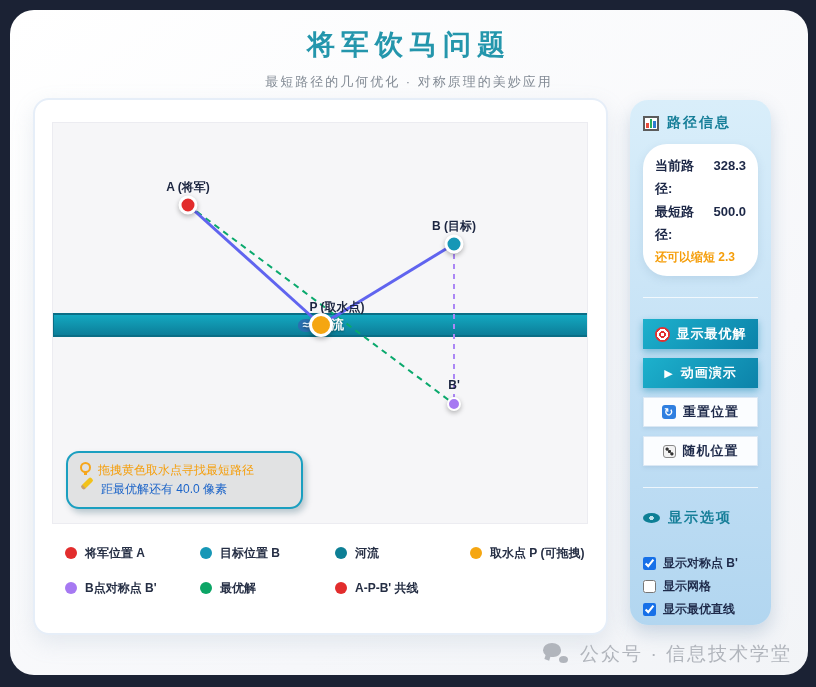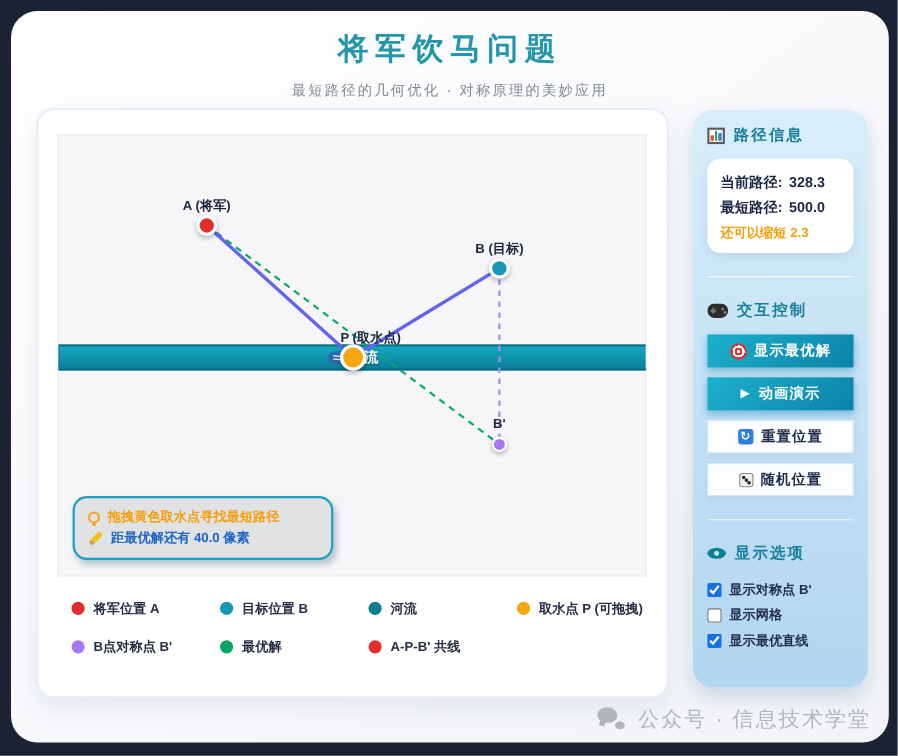--- a/index.html
+++ b/index.html
@@ -52,56 +52,56 @@
   .ic-wave{ display:inline-block; width:16px; height:13px; background:#2a6fb0;
     border-radius:45%; color:#eaf6ff; font-size:12px; line-height:12px; text-align:center; }
   .ic-wave::before{ content:"≈"; }
 
   .tip-box{
     position:absolute; left:13px; top:328px; width:237px; height:58px; z-index:7;
     background:#e1e2e3; border:2px solid #1a9fc0; border-radius:13px;
     box-shadow:3px 4px 6px rgba(0,60,80,.25);
     padding:9px 12px; display:flex; flex-direction:column; justify-content:space-between;
   }
-  .tip-line{ display:flex; align-items:center; gap:7px; font-size:12px; font-weight:bold; }
+  .tip-line{ display:flex; gap:7px; font-size:12px; font-weight:normal; }
   .tip-line.l1{ color:#f59e0b; }
   .tip-line.l2{ color:#1c64c8; }
   .ic-bulb{ position:relative; width:11px; height:11px; border:2px solid #f6a61c; border-radius:50%; flex:0 0 auto; }
   .ic-bulb::after{ content:""; position:absolute; left:2px; bottom:-4px; width:3px; height:3px; background:#f6a61c; }
   .ic-pencil{ width:14px; height:5px; background:linear-gradient(90deg,#c9a06a 0 3px,#f2c21a 3px); border-radius:2px; transform:rotate(-45deg); flex:0 0 auto; }
 
   
   .legend{
     position:absolute; left:30px; right:12px; top:446px;
     display:grid; grid-template-columns:135px 135px 135px 1fr; row-gap:20px;
   }
   .legend-item{ display:flex; align-items:flex-start; gap:8px; }
   .legend-dot{ width:12px; height:12px; border-radius:50%; margin-top:1px; flex:0 0 auto; }
   .legend-label{ font-size:12px; font-weight:bold; color:#252e44; line-height:15px; }
 
   
   .sidebar{
-    position:absolute; left:620px; top:90px; width:159px; height:525px;
+    position:absolute; left:620px; top:90px; width:141px; height:525px;
     background:linear-gradient(180deg,#d9eefa 0%,#c3e0f5 55%,#b2d6f0 100%);
     border-radius:18px; box-shadow:0 8px 18px rgba(80,120,160,.25);
     padding:14px 13px;
   }
   .sec-header{ display:flex; align-items:center; gap:8px; color:#177f99;
     font-size:14px; font-weight:bold; letter-spacing:2px; }
   .ic-chart{ width:16px; height:15px; border:2px solid #5c5c5c; background:#fff;
     display:flex; align-items:flex-end; gap:1px; padding:1px; }
   .ic-chart i{ display:block; width:3px; }
   .ic-chart i:nth-child(1){ height:5px; background:#e74c3c; }
   .ic-chart i:nth-child(2){ height:9px; background:#27ae60; }
   .ic-chart i:nth-child(3){ height:7px; background:#2d7dd2; }
   .ic-eye{ width:17px; height:10px; border-radius:50%;
     background:radial-gradient(circle at 50% 50%, #bfe3ec 0 2px, #0d7f95 2.5px); }
 
   .info-card{
-    margin-top:12px; background:#ffffff; border-radius:12px; padding:10px 12px;
+    margin-top:12px; background:#ffffff; border-radius:24px; padding:10px 12px;
     box-shadow:0 3px 8px rgba(100,140,170,.18);
   }
   .info-row{ font-size:13px; font-weight:bold; color:#1c2746; line-height:23px; display:flex; gap:6px; }
   .info-hint{ font-size:12px; font-weight:bold; color:#f59e0b; margin-top:3px; }
   .divider{ border:none; border-top:1px solid rgba(255,255,255,.75); margin:21px 0; }
 
   .btn-col{ margin-top:13px; display:flex; flex-direction:column; gap:9px; }
   .ctl-btn{
     height:30px; border-radius:0; display:flex; align-items:center; justify-content:center;
     gap:7px; font-size:13px; font-weight:bold; letter-spacing:1px; cursor:pointer;
@@ -120,21 +120,21 @@
   .ic-play{ color:#fff; font-size:11px; line-height:11px; }
   .ic-reset{ width:14px; height:14px; border-radius:3px; background:#2f7fe0; color:#fff;
     font-size:11px; line-height:14px; text-align:center; flex:0 0 auto; }
   .ic-dice{ width:13px; height:13px; border-radius:3px; border:1px solid #8a8a8a; flex:0 0 auto;
     background-image:radial-gradient(circle at 28% 28%,#333 1.3px,transparent 1.9px),
       radial-gradient(circle at 72% 72%,#333 1.3px,transparent 1.9px),
       radial-gradient(circle at 50% 50%,#333 1.3px,transparent 1.9px);
     background-color:#f2f2f2; }
   .ic-gamepad{ display:block; }
 
-  .opt-col{ margin-top:16px; display:flex; flex-direction:column; gap:6px; }
+  .opt-col{ margin-top:28px; display:flex; flex-direction:column; gap:6px; }
   .opt-row{ display:flex; align-items:center; gap:7px; font-size:12px; font-weight:bold; color:#1e2a4a; cursor:pointer; }
   .opt-row input{ width:13px; height:13px; accent-color:#1670e8; cursor:pointer; }
 
   
   .watermark{
     position:absolute; right:16px; bottom:8px; display:flex; align-items:center; gap:10px;
     font-size:19px; color:#b1b5bc; letter-spacing:2px;
   }
   .ic-wechat{ position:relative; width:27px; height:22px; }
   .ic-wechat .b1{ position:absolute; left:0; top:0; width:18px; height:14px; background:#b1b5bc; border-radius:50% 50% 42% 48%; }
@@ -243,30 +243,20 @@
       </div>
       <div class="info-row">
         <span>最短路径:</span>
         <span>500.0</span>
       </div>
       <div class="info-hint">还可以缩短 2.3</div>
     </div>
 
     <hr class="divider">
 
-    <div class="sec-header">
-      <svg class="ic-gamepad" width="19" height="13">
-        <rect width="19" height="13" rx="6.5" fill="#2d2d2d"></rect>
-        <rect x="3" y="5.5" width="5" height="2" fill="#777"></rect>
-        <rect x="4.5" y="4" width="2" height="5" fill="#777"></rect>
-        <circle cx="14" cy="5" r="1.3" fill="#888"></circle>
-        <circle cx="16" cy="8" r="1.3" fill="#888"></circle>
-      </svg>
-      <span>交互控制</span>
-    </div>
 
     <div class="btn-col">
         <button class="ctl-btn primary">
           <span class="ic-target"></span>
           <span>显示最优解</span>
         </button>
         <button class="ctl-btn primary">
           <span class="ic-play">▶</span>
           <span>动画演示</span>
         </button>

